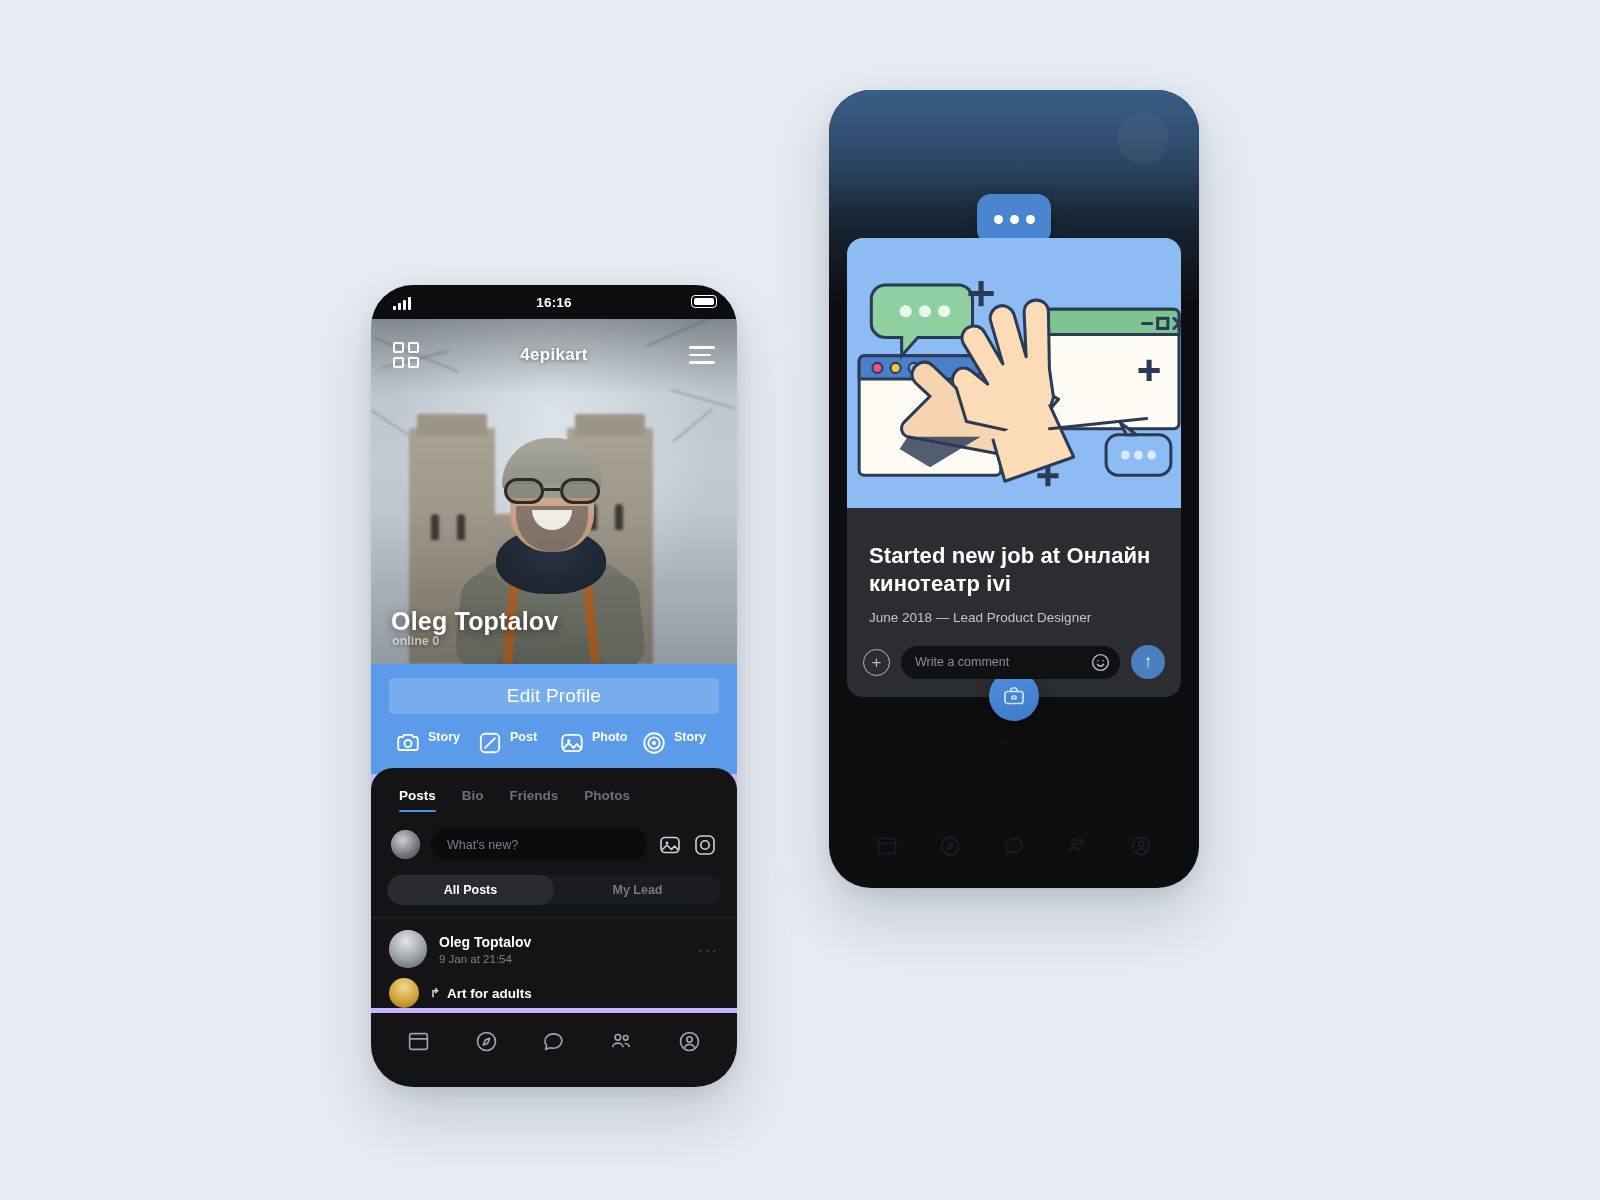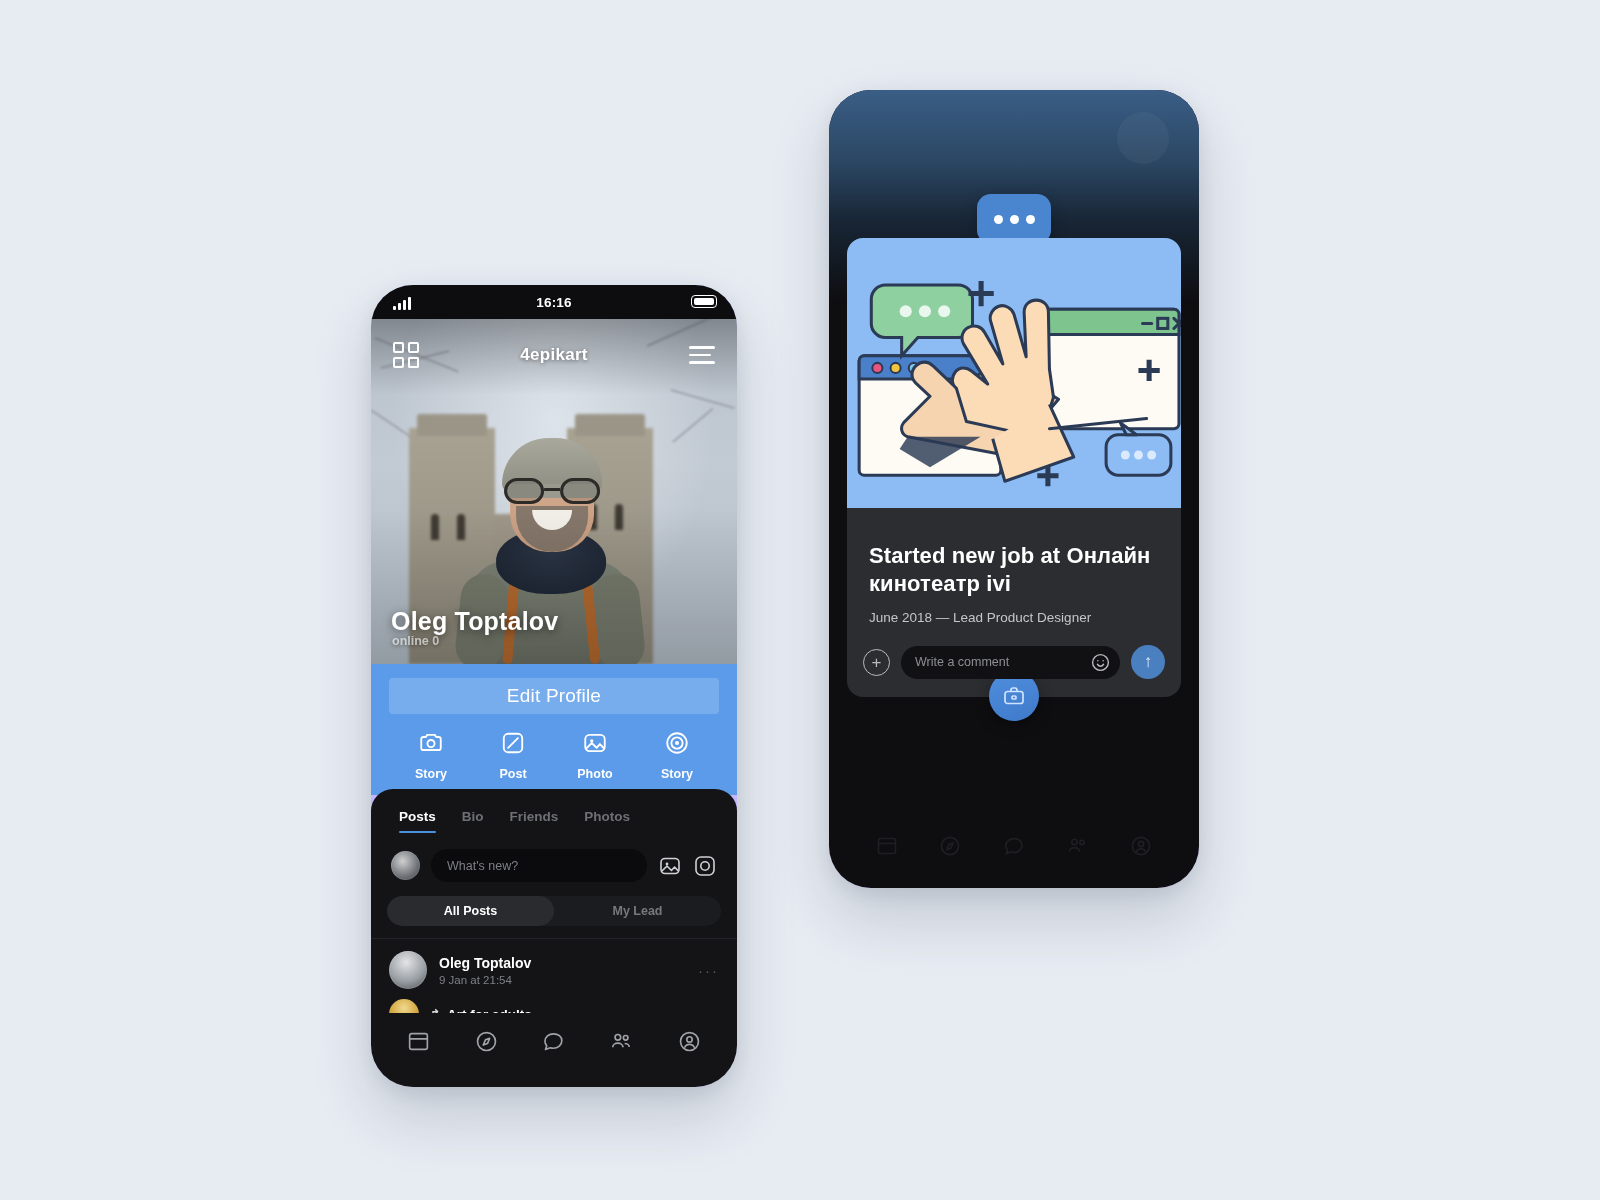--- a/index.html
+++ b/index.html
@@ -121,21 +121,21 @@
 
   
   .actions { background: #5b9bea; padding: 14px 18px 8px; }
   .edit-btn {
     width: 100%; height: 36px; border-radius: 4px;
     background: rgba(255,255,255,.18);
     display:flex; align-items:center; justify-content:center;
     color:#fff; font-size: 19px; font-weight: 400; letter-spacing:.2px;
   }
   .action-row { display:flex; justify-content:space-between; padding: 16px 6px 6px; }
-  .action { display:flex; flex-direction:column; align-items:center; gap:7px; width: 72px; }
+  .action { display:flex; flex-direction:row; gap:7px; width: 72px; }
   .action .lbl { color:#fff; font-size: 12.5px; font-weight: 600; }
   .action svg { width: 26px; height: 26px; }
 
   
   .sheet { background: #141416; border-radius: 22px 22px 0 0; margin-top: -6px; position: relative; }
   .tabs { display:flex; gap: 26px; padding: 20px 28px 0; }
   .tab { font-size: 13.5px; font-weight: 700; color: #6e7075; padding-bottom: 9px; position: relative; }
   .tab.active { color: #fff; }
   .tab.active::after {
     content:""; position:absolute; left:0; right:0; bottom:0; height:2.5px;

